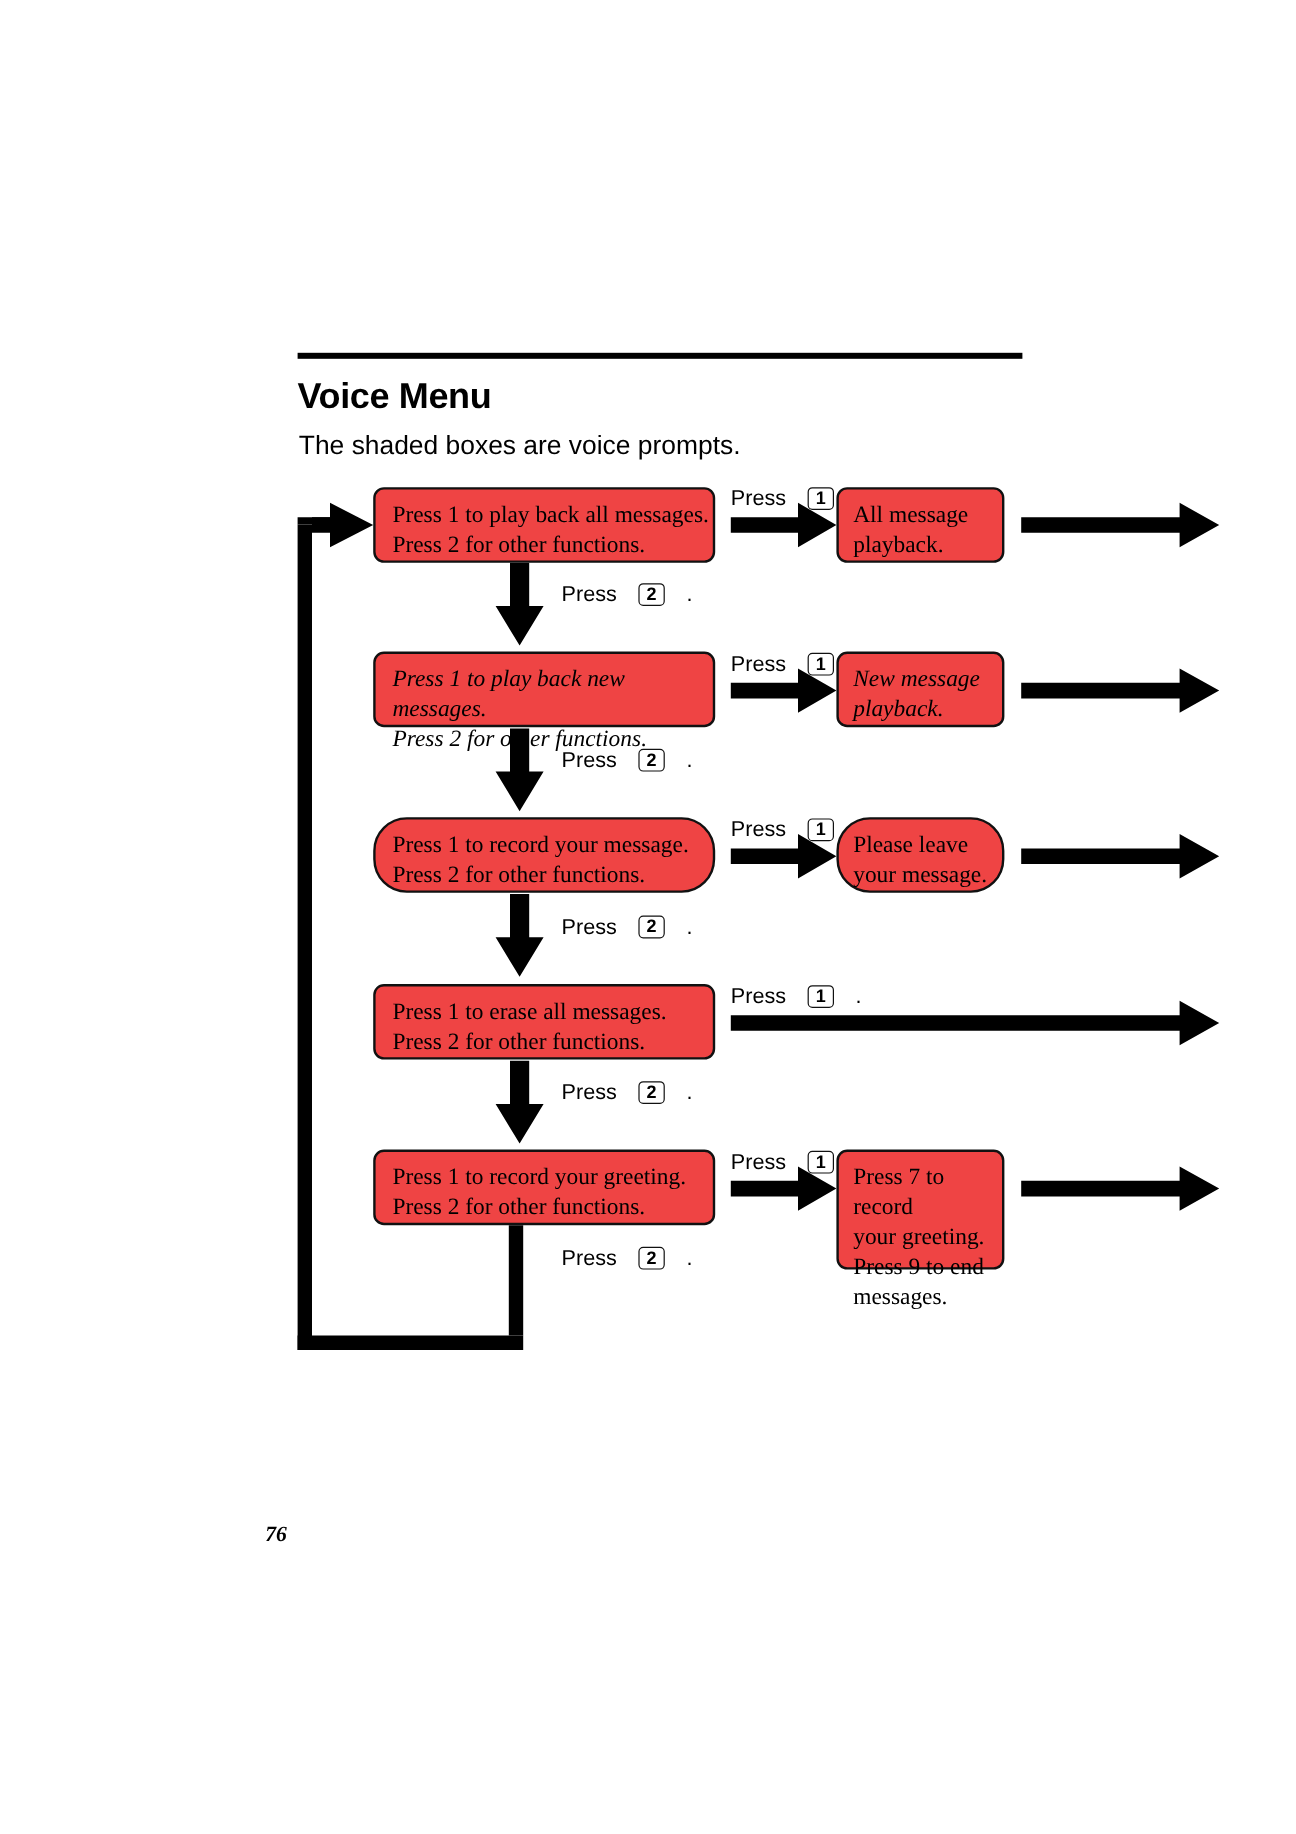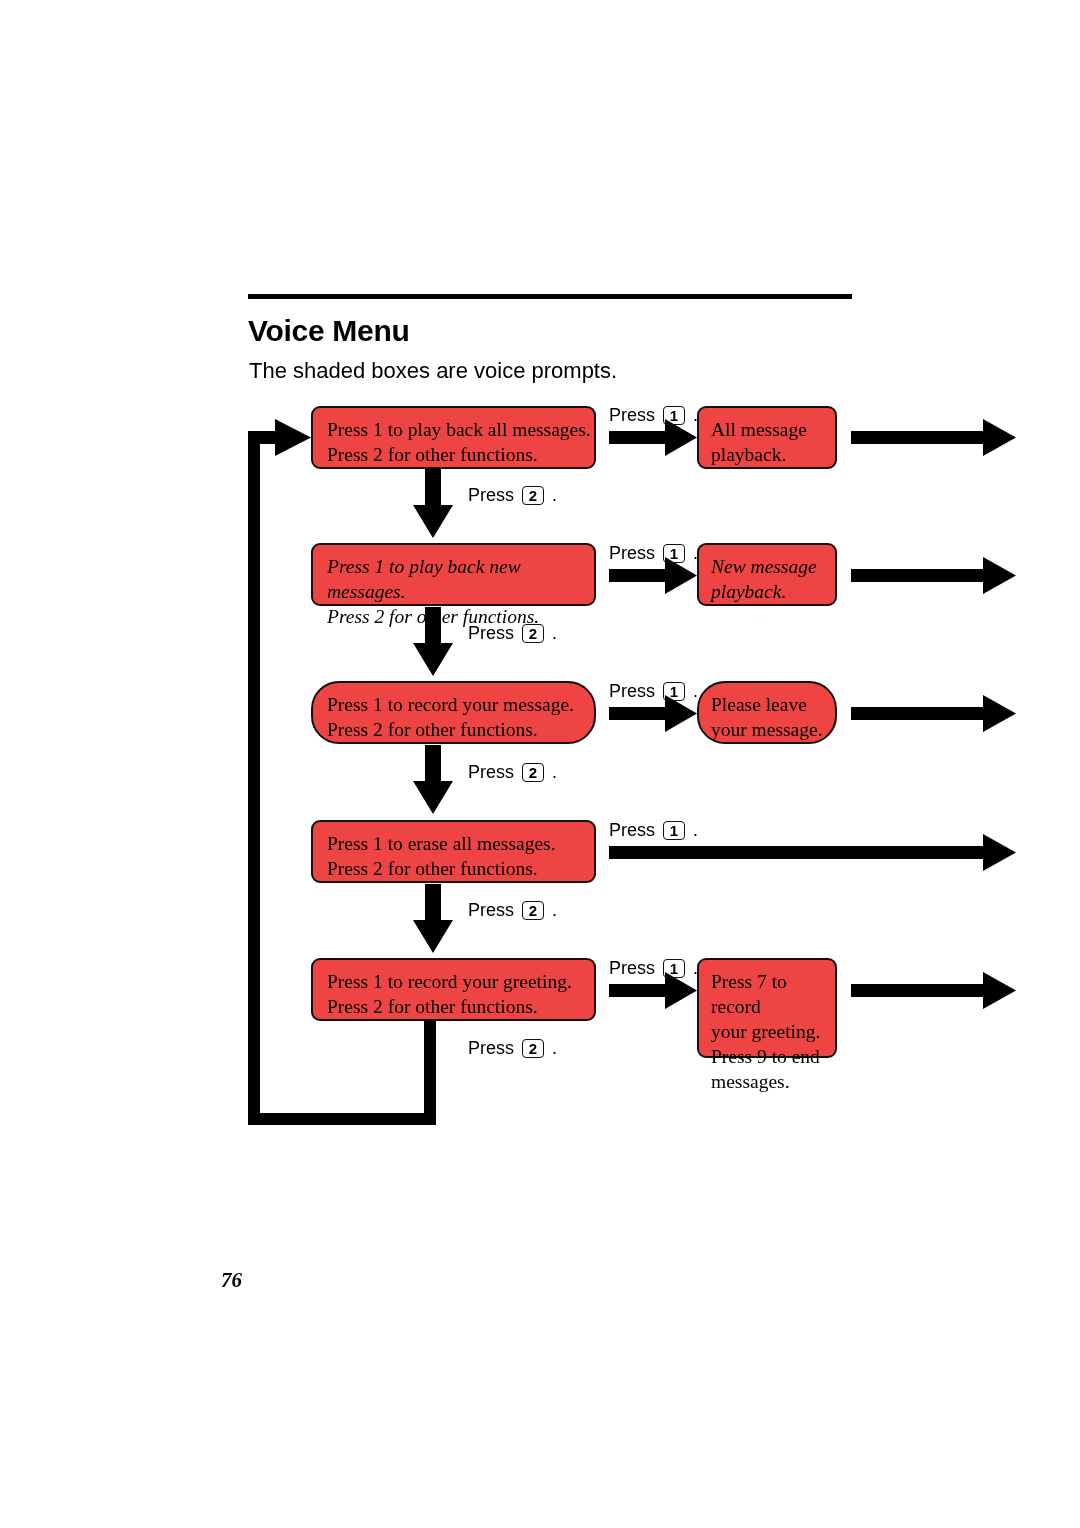--- a/index.html
+++ b/index.html
@@ -53,21 +53,21 @@
   .row2{top:543px;font-style:italic;}
   .row3{top:681px;border-radius:28px;}
   .row4{top:820px;}
   .row5{top:958px;}
 
   
   .press-label{
     position:absolute;
     font-family:"Liberation Sans", sans-serif;
     font-size:18px;line-height:22px;white-space:nowrap;
-    display:flex;align-items:center;gap:8px;
+    display:flex;align-items:center;gap:18px;
   }
   .keycap{
     display:inline-flex;align-items:center;justify-content:center;
     min-width:14px;height:17px;padding:0 3px;
     border:1.6px solid #111;border-radius:4px;
     font-weight:bold;font-size:15px;line-height:15px;
     font-family:"Liberation Sans", sans-serif;
     box-sizing:content-box;
   }
   .press-1{left:609px;}
@@ -78,21 +78,21 @@
   .p2-r1{top:484px;}  .p2-r2{top:622px;}  .p2-r3{top:761px;}
   .p2-r4{top:899px;}  .p2-r5{top:1037px;}
 
   
   #flow-arrows{position:absolute;left:0;top:0;width:1080px;height:1528px;}
 
   
   #page-number{
     position:absolute;left:221px;top:1268px;
     font-family:"Liberation Serif", serif;
-    font-weight:bold;font-style:italic;font-size:21px;
+    font-weight:bold;font-style:italic;font-size:18px;
   }
 </style>
 </head>
 <body>
 
 <div class="page">
 
   <div id="header-rule"></div>
 
   <div id="page-heading">Voice Menu</div>

